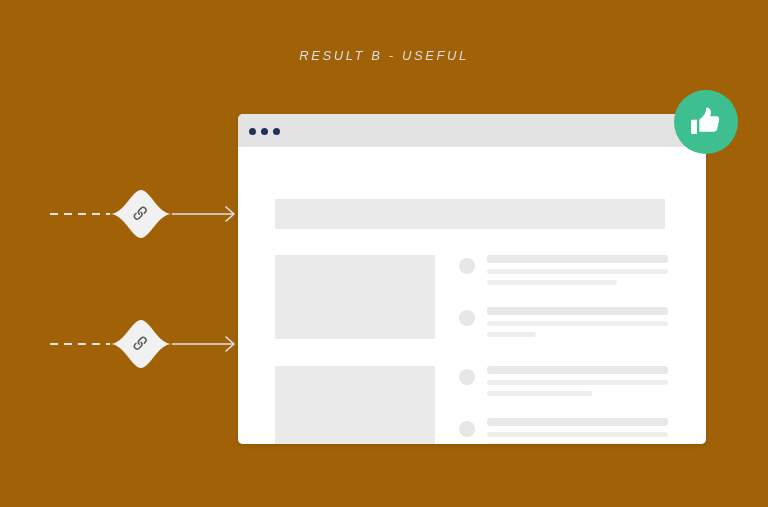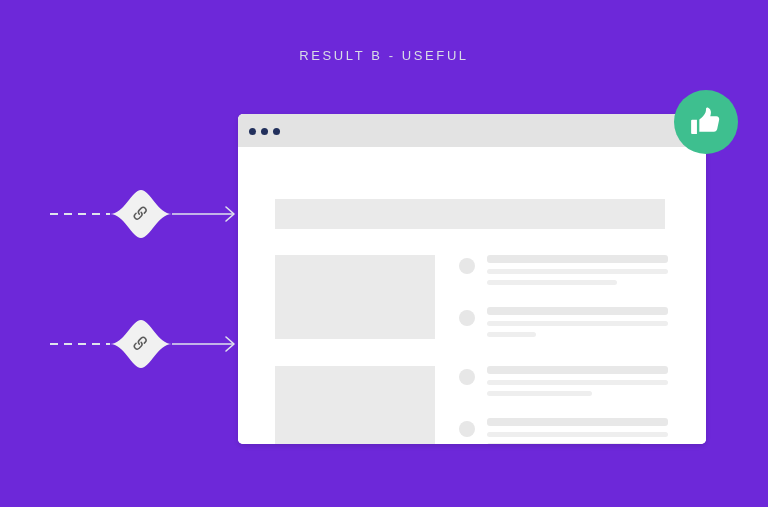--- a/index.html
+++ b/index.html
@@ -11,21 +11,22 @@
     height: 507px;
     overflow: hidden;
     font-family: "Liberation Sans", sans-serif;
     background: #1c2c54;
   }
 
   #stage {
     position: relative;
     width: 768px;
     height: 507px;
-    background: #6d28d9;
+    background: #a16207;
+    font-style: italic;
   }
 
   
   #page-title {
     position: absolute;
     left: 0;
     top: 48px;
     width: 768px;
     text-align: center;
     color: #d8dce6;

